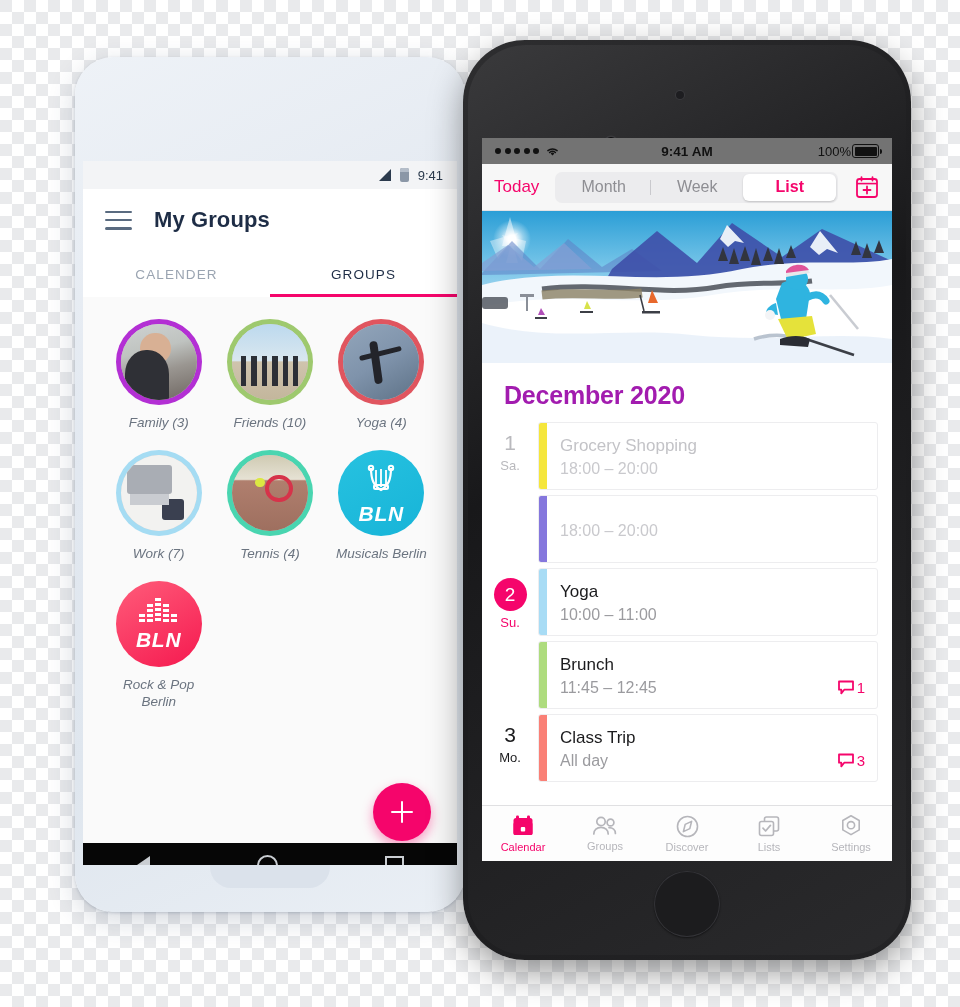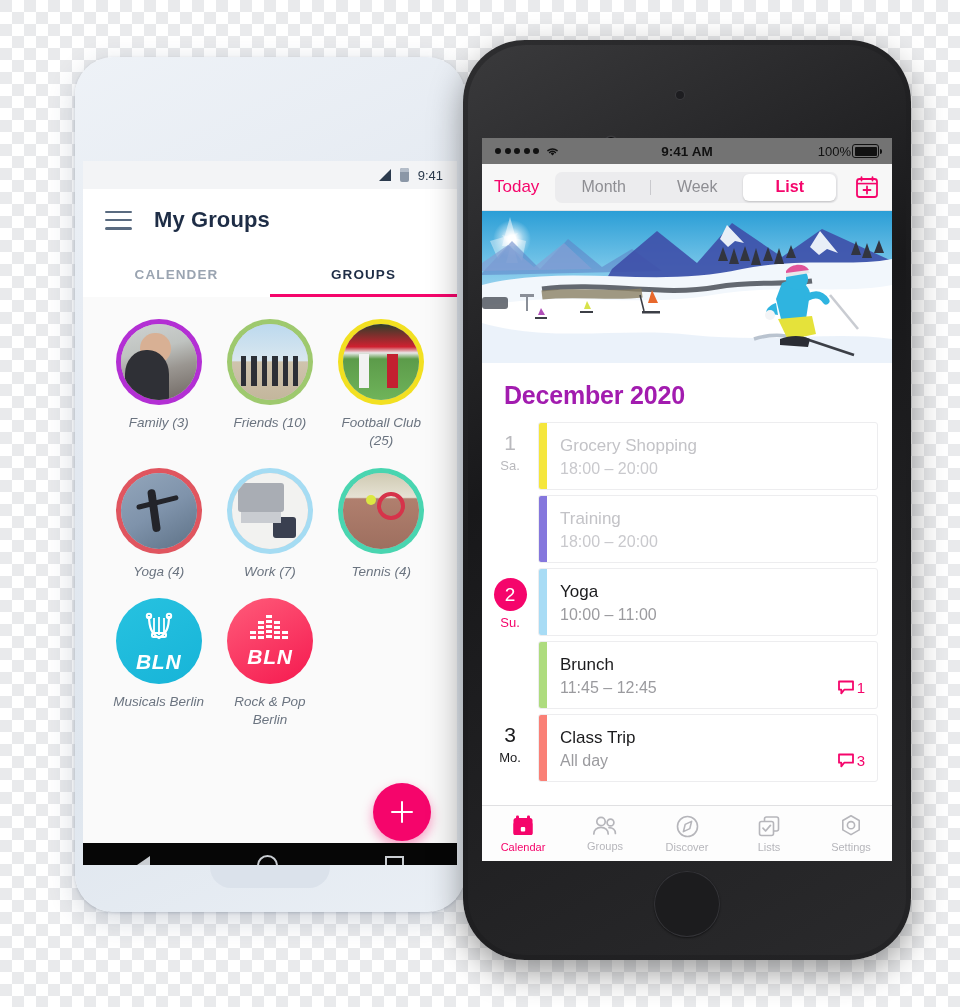--- a/index.html
+++ b/index.html
@@ -42,21 +42,21 @@
   .a-sig-tri{position:absolute;right:0;bottom:0;width:0;height:0;
     border-bottom:12px solid #2b3a4d;border-left:12px solid transparent;}
   .a-batt{width:9px;height:14px;border-radius:2px;background:#8b97a7;position:relative;}
   .a-batt:after{content:"";position:absolute;top:0;left:0;right:0;height:4px;background:#b4bdc9;border-radius:2px 2px 0 0;}
   .a-appbar{height:62px;display:flex;align-items:center;padding:0 0 0 22px;background:#fff;}
   .a-hamburger{width:27px;height:19px;display:flex;flex-direction:column;justify-content:space-between;margin-right:22px;}
   .a-hamburger i{display:block;height:2.5px;background:#5a6b80;border-radius:2px;}
   .a-title{font-size:22px;font-weight:bold;color:#1e2d46;letter-spacing:.1px;}
   .a-tabs{display:flex;height:46px;background:#fff;position:relative;}
   .a-tab{flex:1;display:flex;align-items:center;justify-content:center;
-    font-size:13.5px;letter-spacing:1.1px;color:#9aa4b1;font-weight:bold;}
+    font-size:13.5px;letter-spacing:1.1px;color:#9aa4b1;font-weight:normal;}
   .a-tab.active{color:#1e2d46;}
   .a-tab-ind{position:absolute;bottom:0;height:3px;background:#f5056b;width:50%;left:50%;}
   .a-content{background:#fafafa;height:568px;position:relative;padding-top:22px;}
   .a-grid{display:flex;flex-wrap:wrap;padding:0 20px;font-style:italic;}
   .a-cell{width:33.333%;display:flex;flex-direction:column;align-items:center;margin-bottom:18px;}
   .a-av{width:86px;height:86px;border-radius:50%;padding:5px;box-sizing:border-box;position:relative;}
   .a-av-inner{width:100%;height:100%;border-radius:50%;overflow:hidden;position:relative;background:#ccc;}
   .a-label{margin-top:9px;font-size:13.5px;color:#6b7480;text-align:center;line-height:1.32;max-width:105px;}
   .a-fab{position:absolute;right:26px;bottom:46px;width:58px;height:58px;border-radius:50%;
     background:#f5056b;box-shadow:0 5px 12px rgba(245,5,107,.40);
@@ -215,28 +215,20 @@
             </div>
             <div class="a-label">Family (3)</div>
           </div>
           <div class="a-cell">
             <div class="a-av" style="background: rgb(158, 201, 110);">
               <div class="a-av-inner">
                 <div class="art art-friends"></div>
               </div>
             </div>
             <div class="a-label">Friends (10)</div>
-          </div>
-          <div class="a-cell">
-            <div class="a-av" style="background: rgb(242, 224, 33);">
-              <div class="a-av-inner">
-                <div class="art art-football"></div>
-              </div>
-            </div>
-            <div class="a-label">Football Club (25)</div>
           </div>
           <div class="a-cell">
             <div class="a-av" style="background: rgb(224, 85, 95);">
               <div class="a-av-inner">
                 <div class="art art-yoga"></div>
               </div>
             </div>
             <div class="a-label">Yoga (4)</div>
           </div>
           <div class="a-cell">
@@ -453,21 +445,20 @@
                 <span>18:00 – 20:00</span>
               </div>
             </div>
           </div>
         </div>
         <div class="ev-row past">
           <div class="ev-date"></div>
           <div class="ev-card">
             <div class="ev-bar" style="background: rgb(133, 119, 221);"></div>
             <div class="ev-body">
-              <div class="ev-title">Training</div>
               <div class="ev-sub">
                 <span>18:00 – 20:00</span>
               </div>
             </div>
           </div>
         </div>
         <div class="ev-row today">
           <div class="ev-date">
             <div class="ev-daynum">2</div>
             <div class="ev-dayname">Su.</div>

